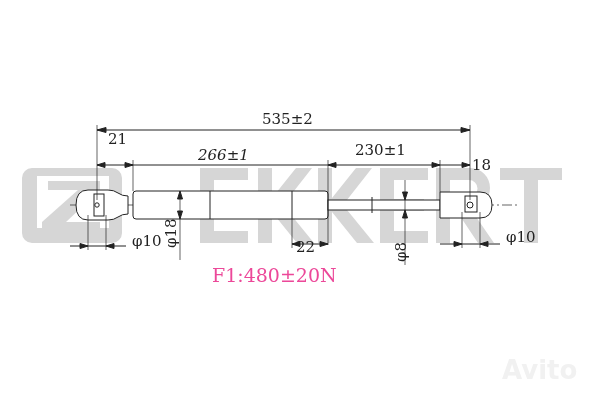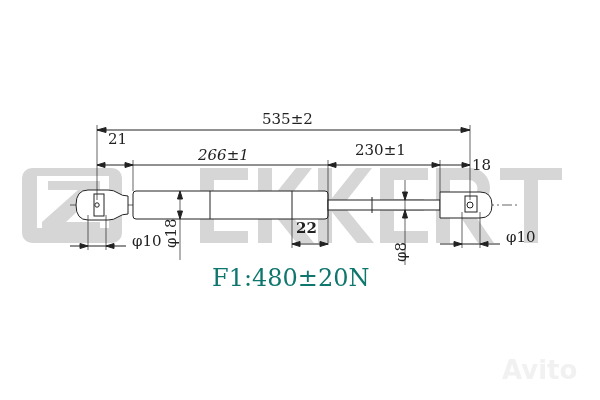--- a/index.html
+++ b/index.html
@@ -1,19 +1,19 @@
 <!DOCTYPE html>
 <html><head>
 <meta charset="utf-8">
 <style>
   html, body { margin:0; padding:0; background:#ffffff; }
   body { width:600px; height:400px; position:relative; overflow:hidden; font-family:"DejaVu Serif", serif; }
   .canvas { position:absolute; left:0; top:0; width:592px; height:400px;text-align:center; }
   .dim-text { position:absolute; font-family:"DejaVu Serif", serif; font-size:15px; color:#222; white-space:nowrap; }
-  .force { position:absolute; left:212px; top:264px; font-family:"DejaVu Serif", serif; font-size:24px; color:#0f766e; }
+  .force { position:absolute; left:212px; top:264px; font-family:"DejaVu Serif", serif; font-size:19px; color:#ec4899; }
   .watermark { position:absolute; left:502px; top:355px; font-family:"DejaVu Sans", sans-serif; font-weight:bold; font-size:26px; color:#f1f1f1; }
 </style>
 </head>
 <body>
 
 <div class="canvas">
   <svg width="600" height="400" viewBox="0 0 600 400">
 
     <g fill="#d6d6d6" stroke="none">
 
@@ -93,21 +93,21 @@
       <polygon points="462,244 454,241.5 454,246.5" fill="#222"></polygon>
       <polygon points="480,244 488,241.5 488,246.5" fill="#222"></polygon>
     </g>
   </svg>
 
   <div class="dim-text" style="left:262px;top:110px;">535±2</div>
   <div class="dim-text" style="left:108px;top:130px;">21</div>
   <div class="dim-text" style="left:198px;top:146px;font-style:italic;">266±1</div>
   <div class="dim-text" style="left:355px;top:141px;">230±1</div>
   <div class="dim-text" style="left:448px;top:156px;margin-left:24px;">18</div>
-  <div class="dim-text" style="left:296px;top:219px;font-weight:bold;">22</div>
+  <div class="dim-text" style="left:296px;top:238px;">22</div>
   <div class="dim-text" style="left:132px;top:232px;">φ10</div>
   <div class="dim-text" style="left:162px;top:248px;transform:rotate(-90deg);transform-origin:left top;">φ18</div>
   <div class="dim-text" style="left:392px;top:262px;transform:rotate(-90deg);transform-origin:left top;">φ8</div>
   <div class="dim-text" style="left:506px;top:228px;">φ10</div>
 
   <div class="force">F1:480±20N</div>
   <div class="watermark">Avito</div>
 </div>
 
 </body></html>

